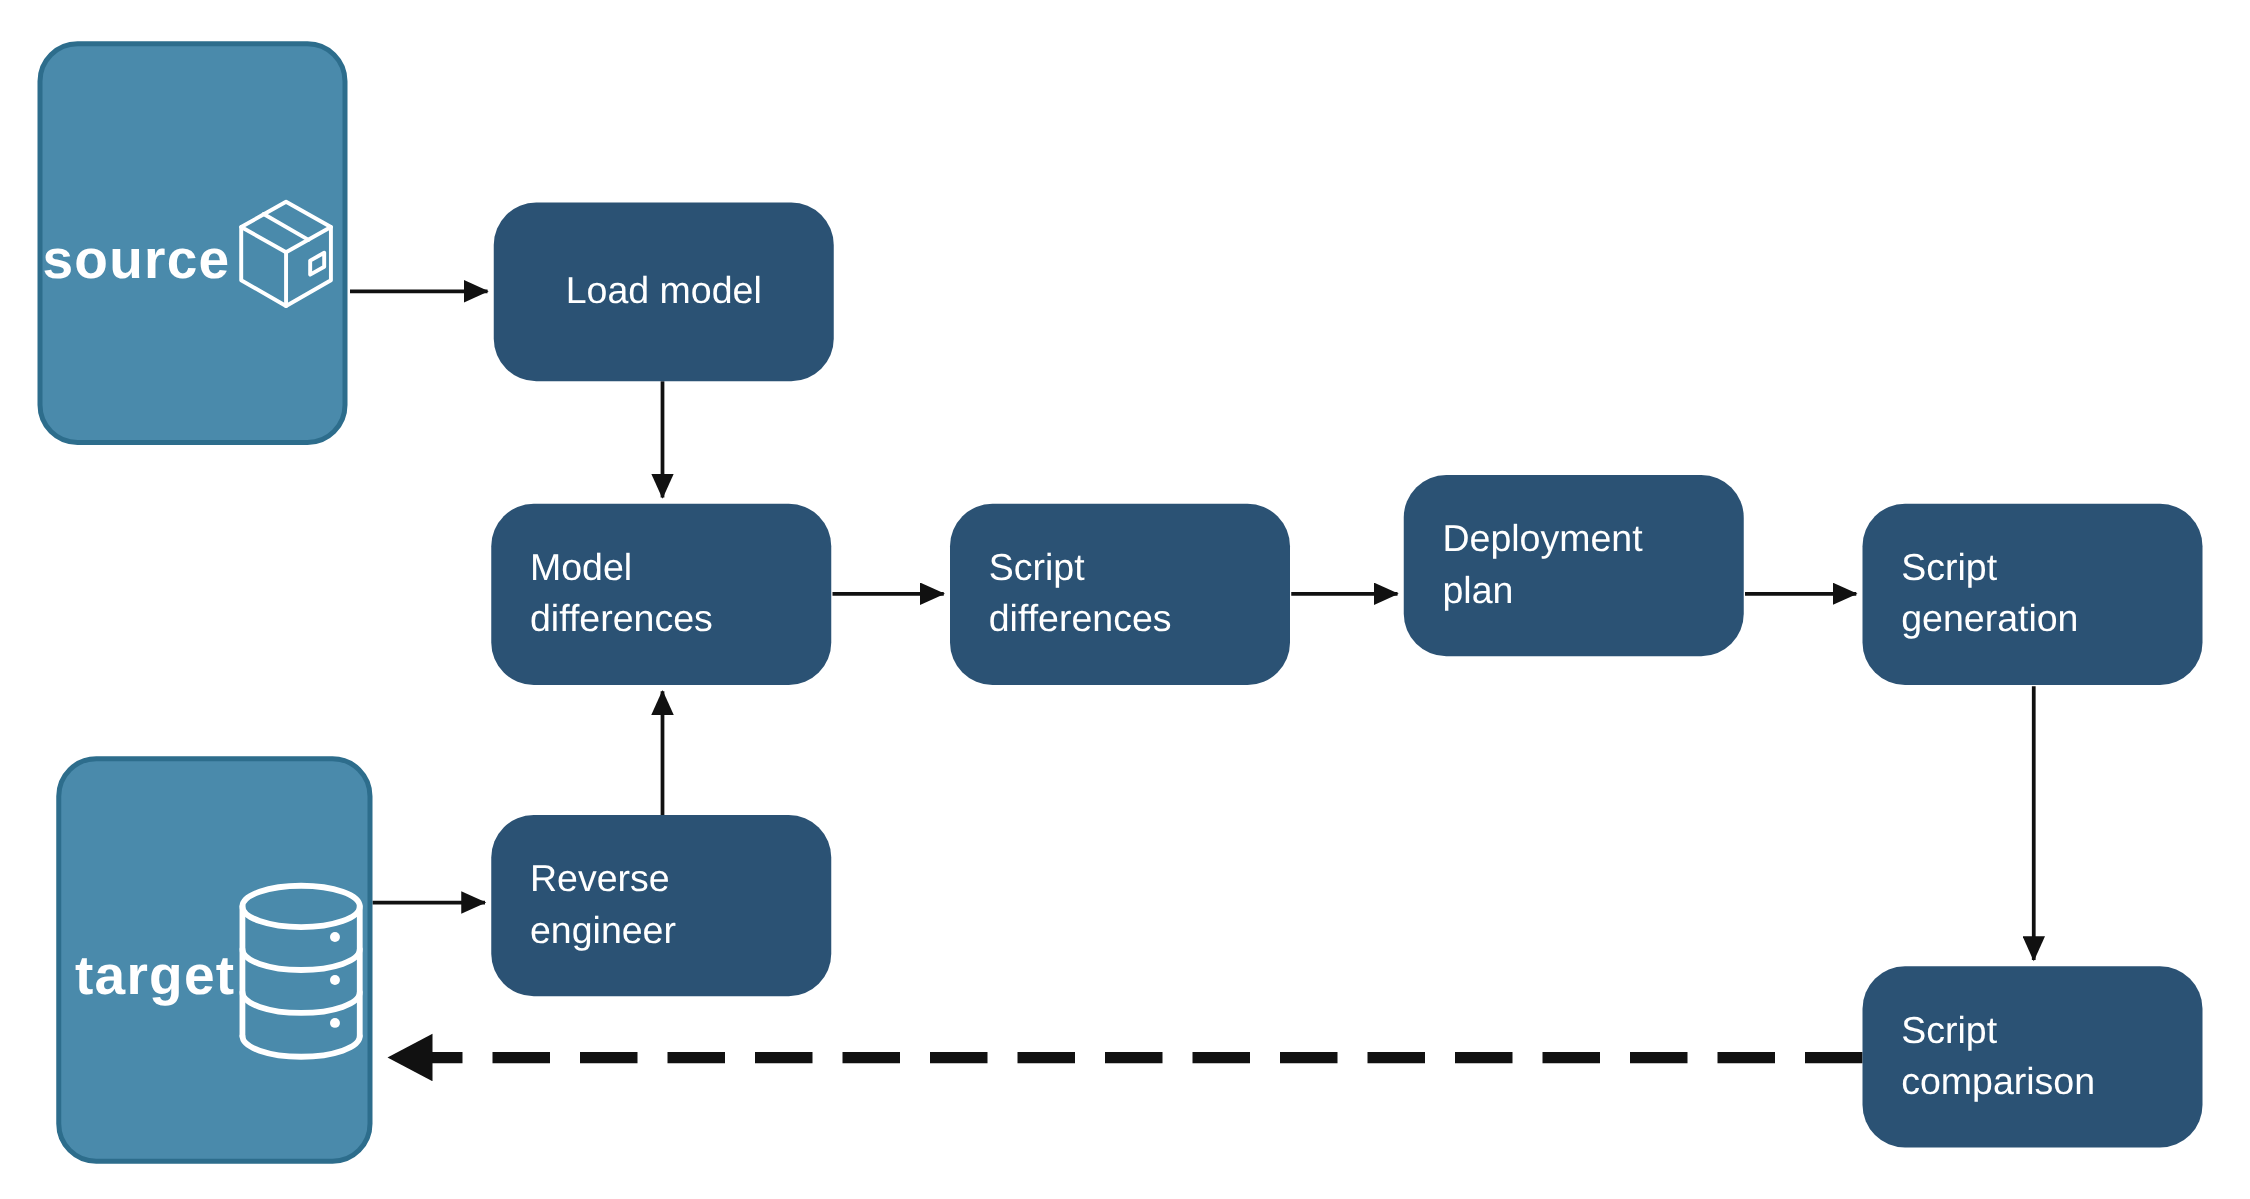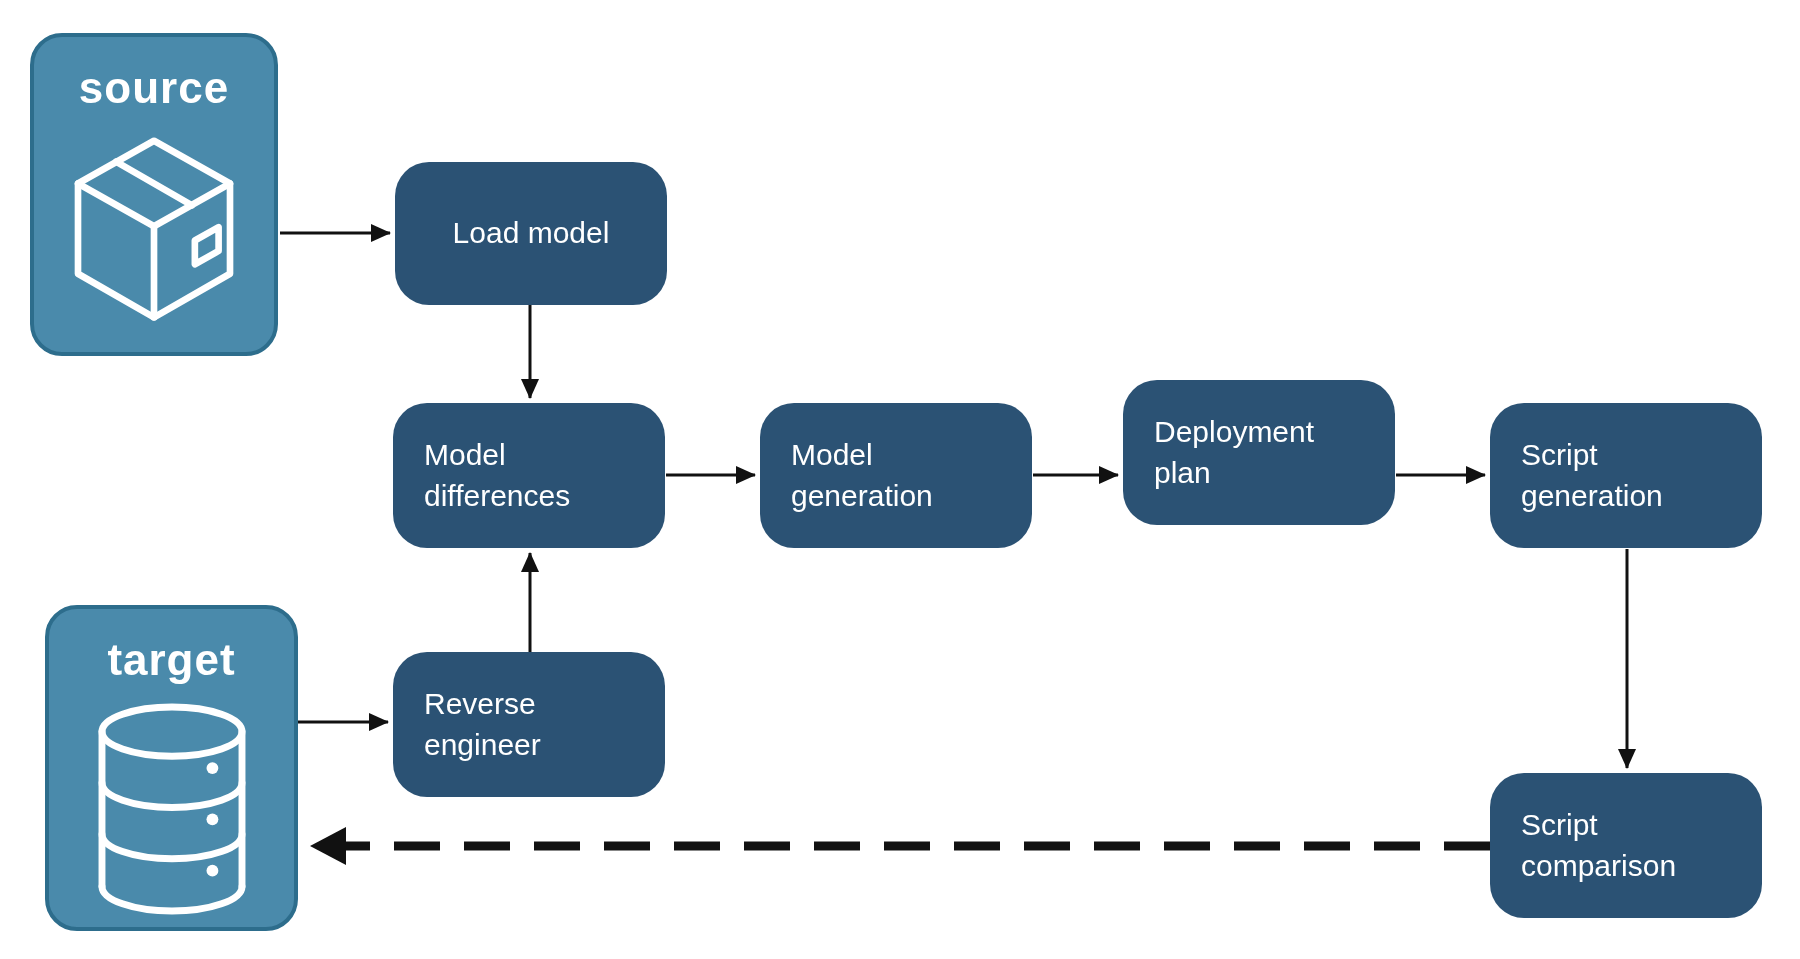--- a/index.html
+++ b/index.html
@@ -20,21 +20,21 @@
   }
   .edges{position:absolute;left:0;top:0;width:1800px;height:959px;}
 
   
   .endpoint{
     position:absolute;
     background:var(--endpoint-fill);
     border:4px solid var(--endpoint-border);
     border-radius:32px;
     box-sizing:border-box;
-    display:flex;flex-direction:column;align-items:center;
+    display:flex;align-items:center;
   }
   .endpoint-label{
     color:var(--text-light);
     font-size:44px;font-weight:700;
     margin-top:26px;
     letter-spacing:1px;
   }
   .endpoint .icon{margin-top:18px;}
 
   
@@ -91,21 +91,21 @@
     <div class="endpoint-label">source</div>
     <svg class="icon" width="190" height="200" viewBox="0 0 200 210" fill="none" stroke="#FFFFFF" stroke-width="7" stroke-linejoin="round" stroke-linecap="round">
       <path d="M100 10 L180 55 L180 150 L100 196 L20 150 L20 55 Z"></path>
       <path d="M20 55 L100 100 L180 55"></path>
       <path d="M100 100 L100 196"></path>
       <path d="M60 32 L140 78"></path>
       <path d="M143 115 L168 101 L168 126 L143 140 Z"></path>
     </svg>
   </div>
 
-  <div class="endpoint" style="left:45px;top:605px;width:253px;height:326px;">
+  <div class="endpoint" style="left:45px;top:605px;width:253px;height:326px;padding-left:11px;">
     <div class="endpoint-label">target</div>
     <svg class="icon" width="160" height="212" viewBox="0 0 160 215" fill="none" stroke="#FFFFFF" stroke-width="7" stroke-linecap="round">
       <ellipse cx="80" cy="29" rx="71" ry="25"></ellipse>
       <path d="M9 29 L9 186"></path>
       <path d="M151 29 L151 186"></path>
       <path d="M9 186 A71 25 0 0 0 151 186"></path>
       <path d="M9 81 A71 25 0 0 0 151 81"></path>
       <path d="M9 133 A71 25 0 0 0 151 133"></path>
       <circle cx="121" cy="66" r="6" fill="#FFFFFF" stroke="none"></circle>
       <circle cx="121" cy="118" r="6" fill="#FFFFFF" stroke="none"></circle>
@@ -115,21 +115,21 @@
 
   <div class="step" style="left:395px;top:162px;width:272px;height:143px;">
     <span class="step-label">Load model</span>
   </div>
 
   <div class="step" style="left:393px;top:403px;">
     <span class="step-label">Model differences</span>
   </div>
 
   <div class="step" style="left:760px;top:403px;">
-    <span class="step-label">Model generation</span>
+    <span class="step-label">Script differences</span>
   </div>
 
   <div class="step" style="left:1123px;top:380px;">
     <span class="step-label">Deployment plan</span>
   </div>
 
   <div class="step" style="left:1490px;top:403px;">
     <span class="step-label">Script generation</span>
   </div>
 

